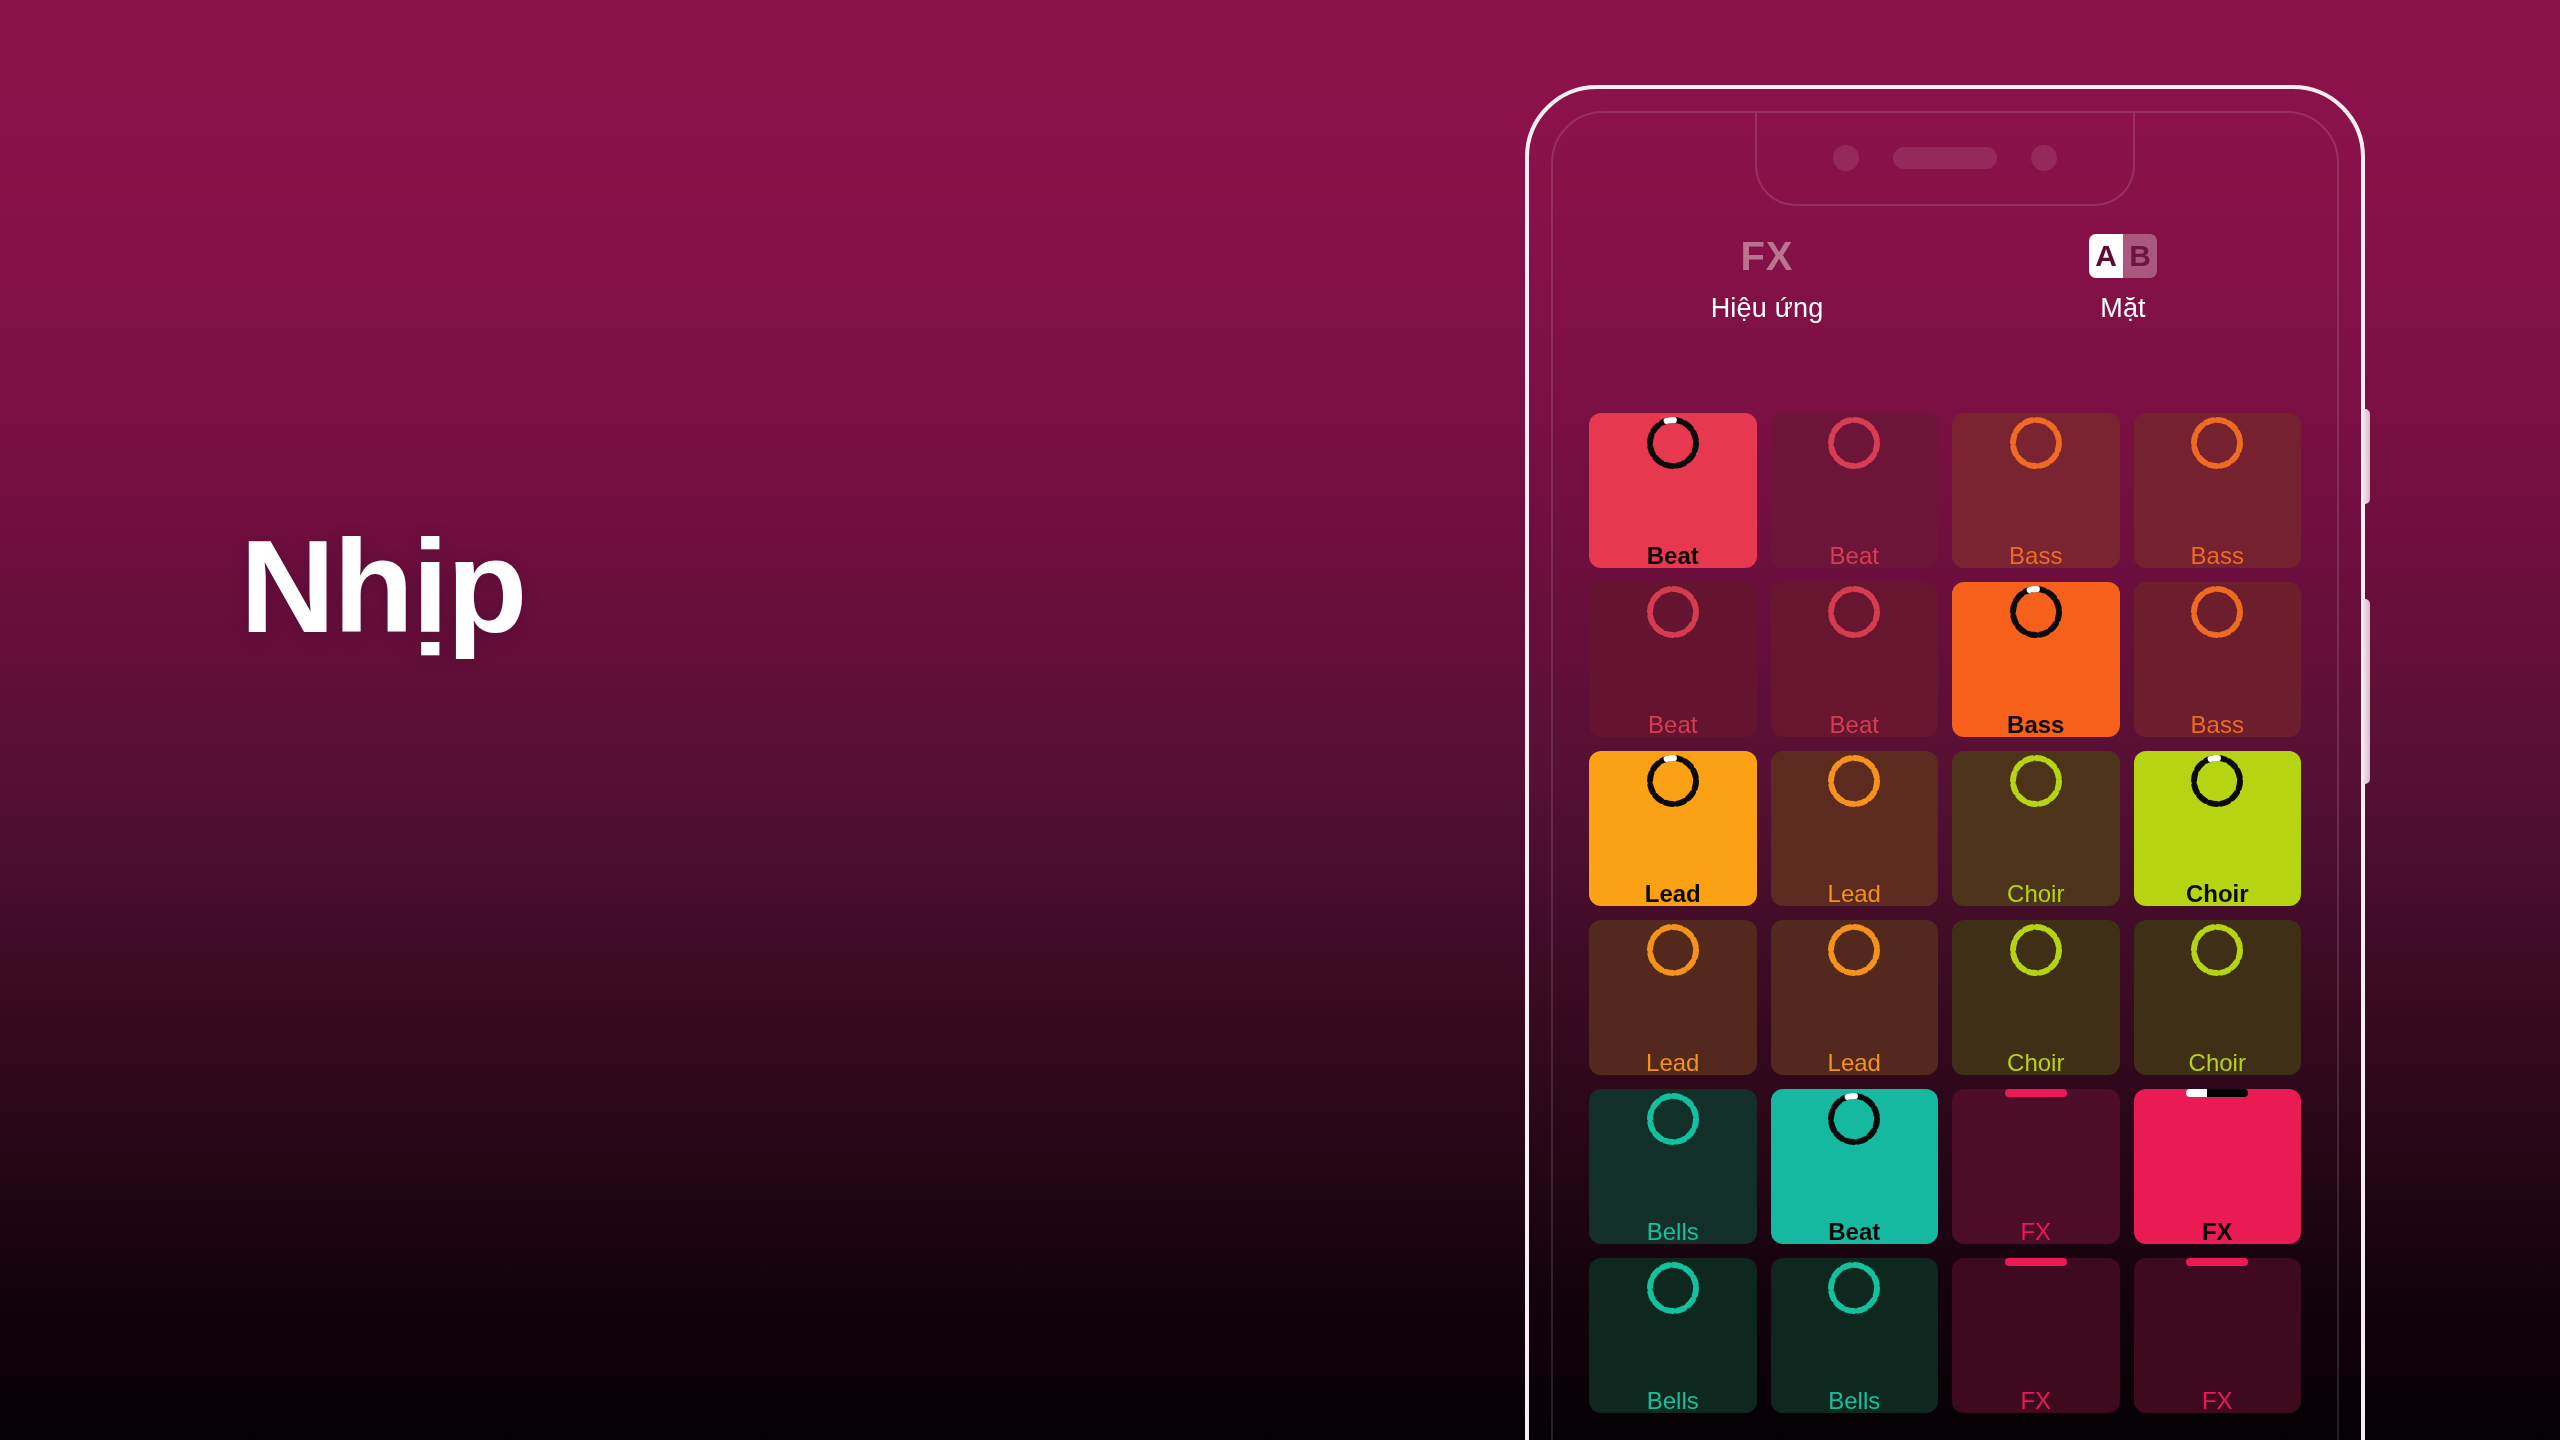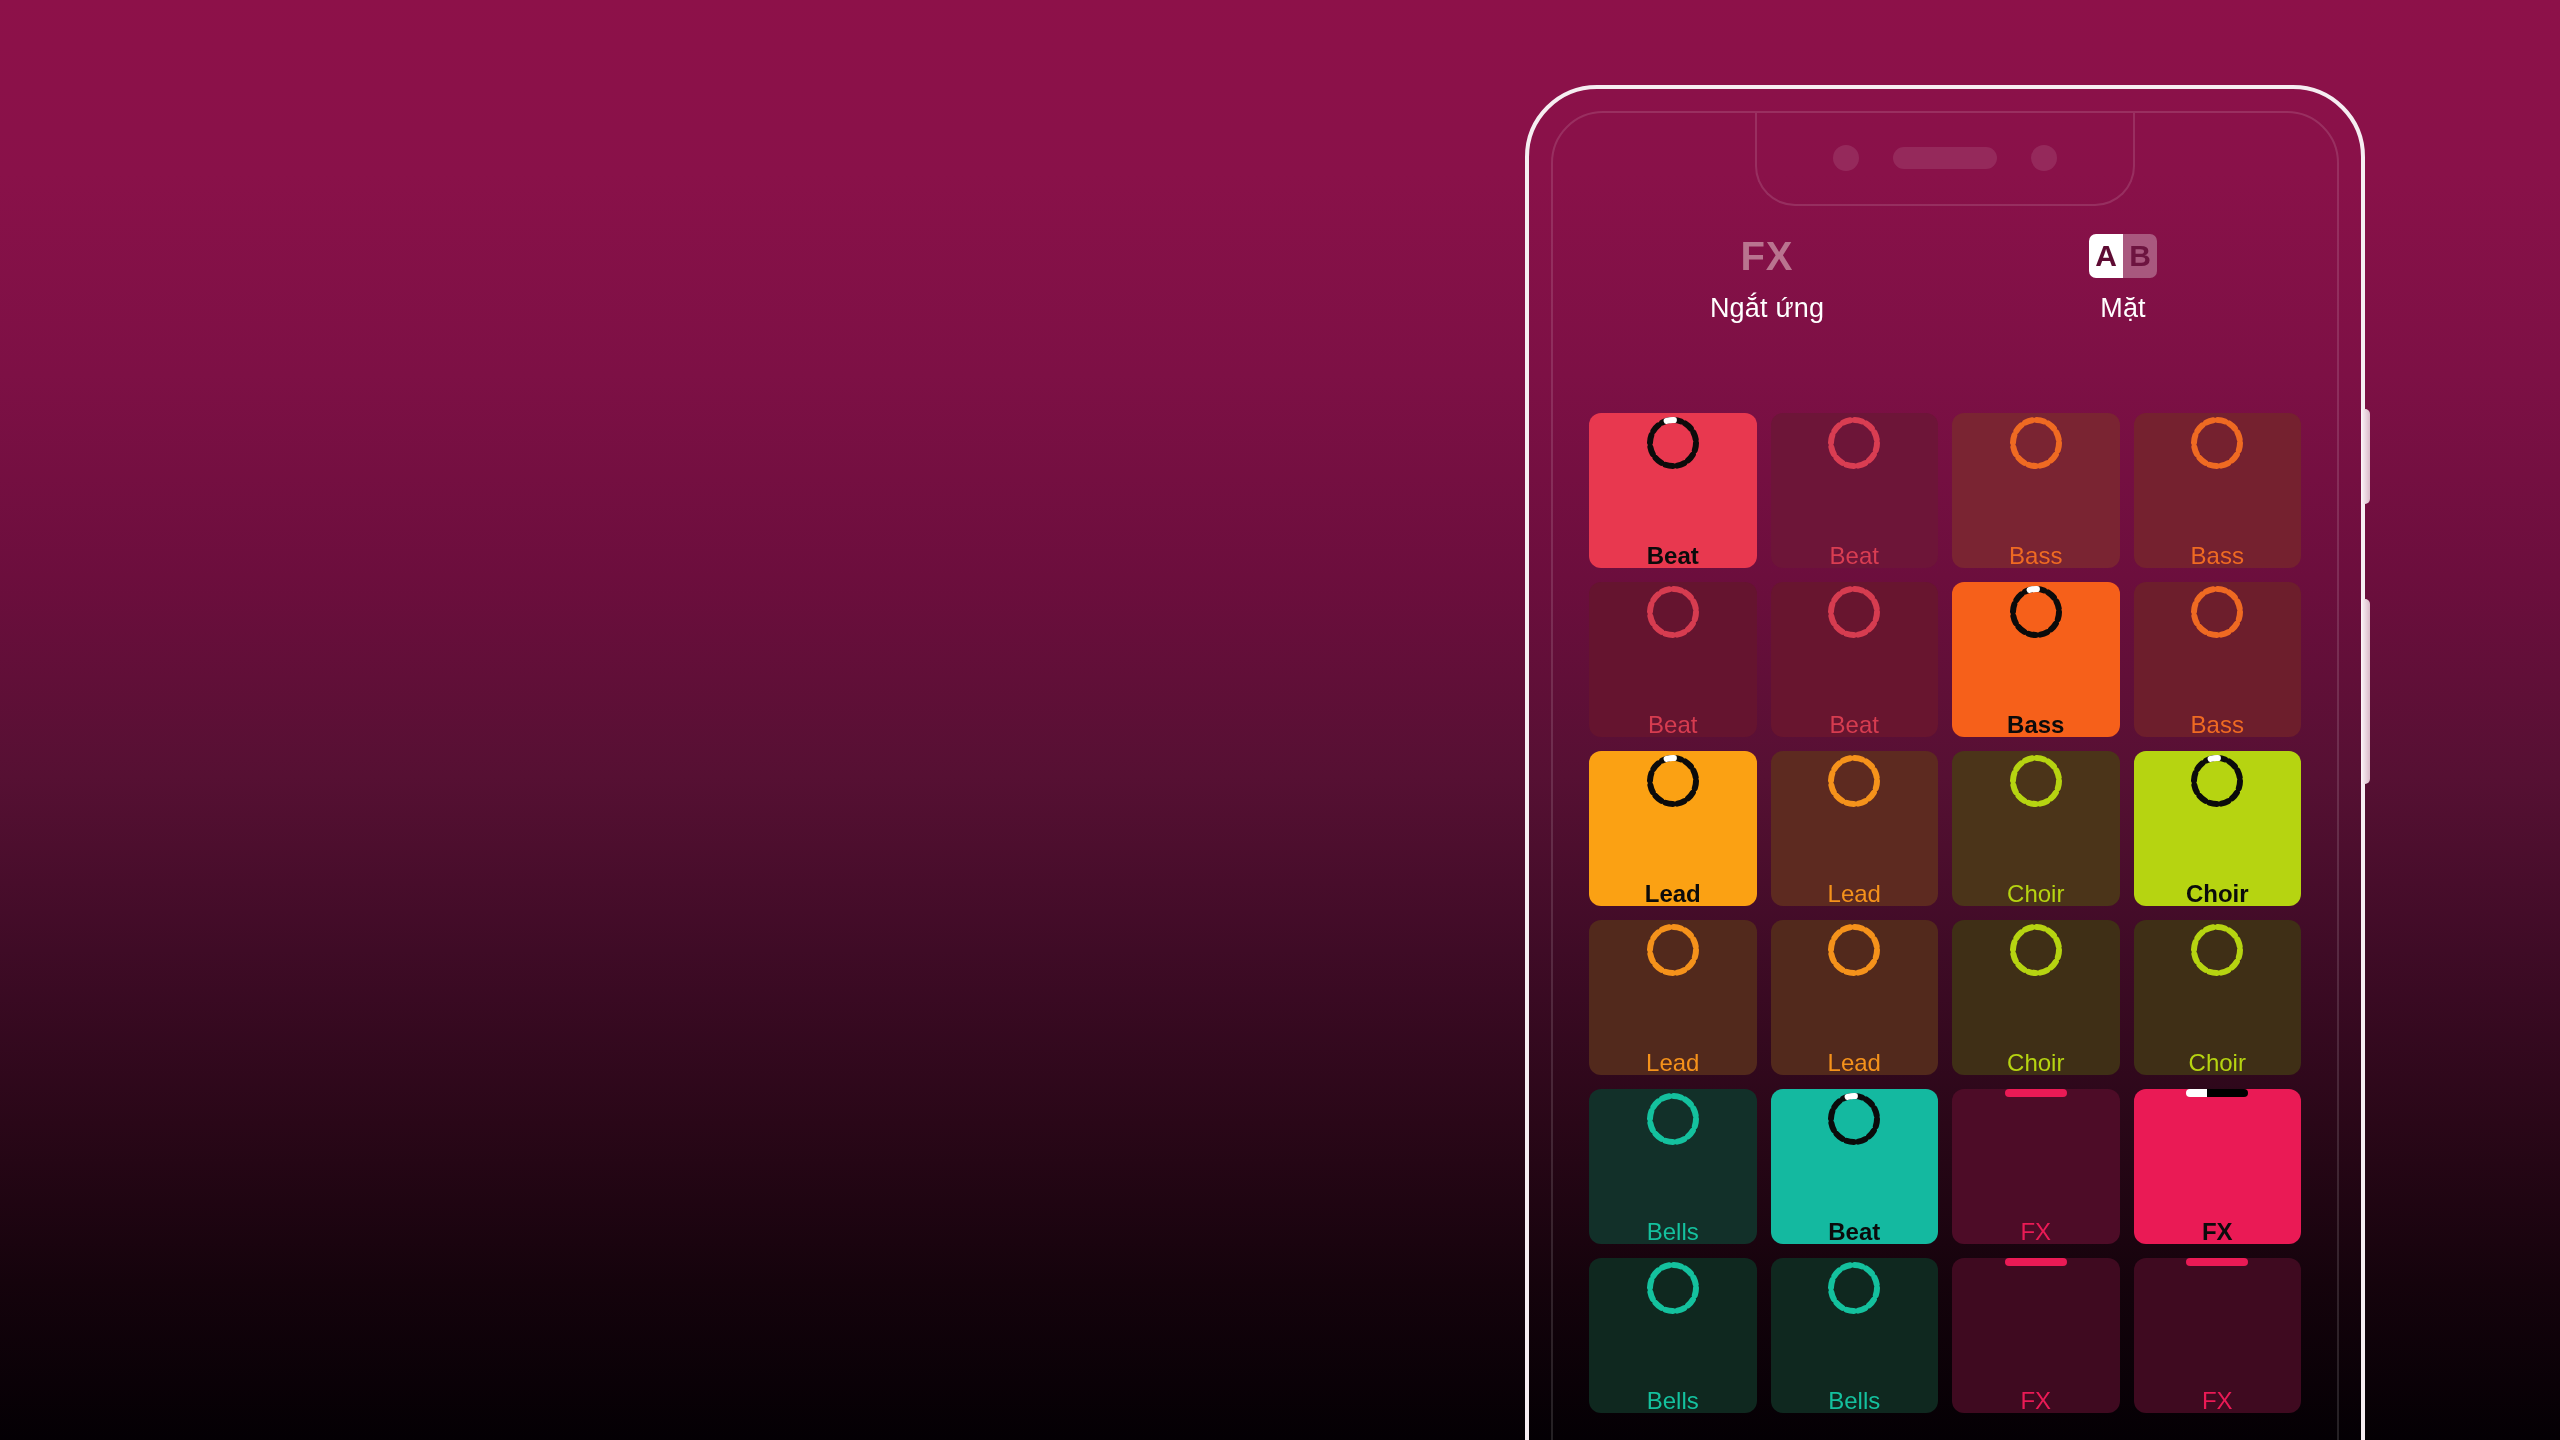--- a/index.html
+++ b/index.html
@@ -91,20 +91,21 @@
   .ring{width:60px;height:60px;position:relative;}
   .ring svg{display:block;width:60px;height:60px;}
   .bar{width:62px;height:8px;border-radius:4px;position:relative;overflow:hidden;}
   .bar .fill{position:absolute;left:0;top:0;bottom:0;width:34%;background:#fff;}
   .bar .rest{position:absolute;right:0;top:0;bottom:0;width:66%;background:#000;}
 </style>
 </head>
 <body>
 
 <div id="headline">
+  <span class="ln">Nhịp</span>
 </div>
 
 <div id="phone">
 
   <div class="sidebtn b1"></div>
   <div class="sidebtn b2"></div>
 
   <div id="screen">
 
     <div id="notch">
@@ -112,21 +113,21 @@
       <span class="grille"></span>
       <span class="cam"></span>
     </div>
 
     <div id="toolbar">
 
       <div class="tool">
         <span class="glyph">
           <span id="fx-glyph">FX</span>
         </span>
-        <span class="cap">Ngắt ứng</span>
+        <span class="cap">Hiệu ứng</span>
       </div>
 
 
       <div class="tool">
         <span class="glyph">
           <span id="ab">
             <span class="seg on">A</span>
             <span class="seg off">B</span>
           </span>
         </span>

